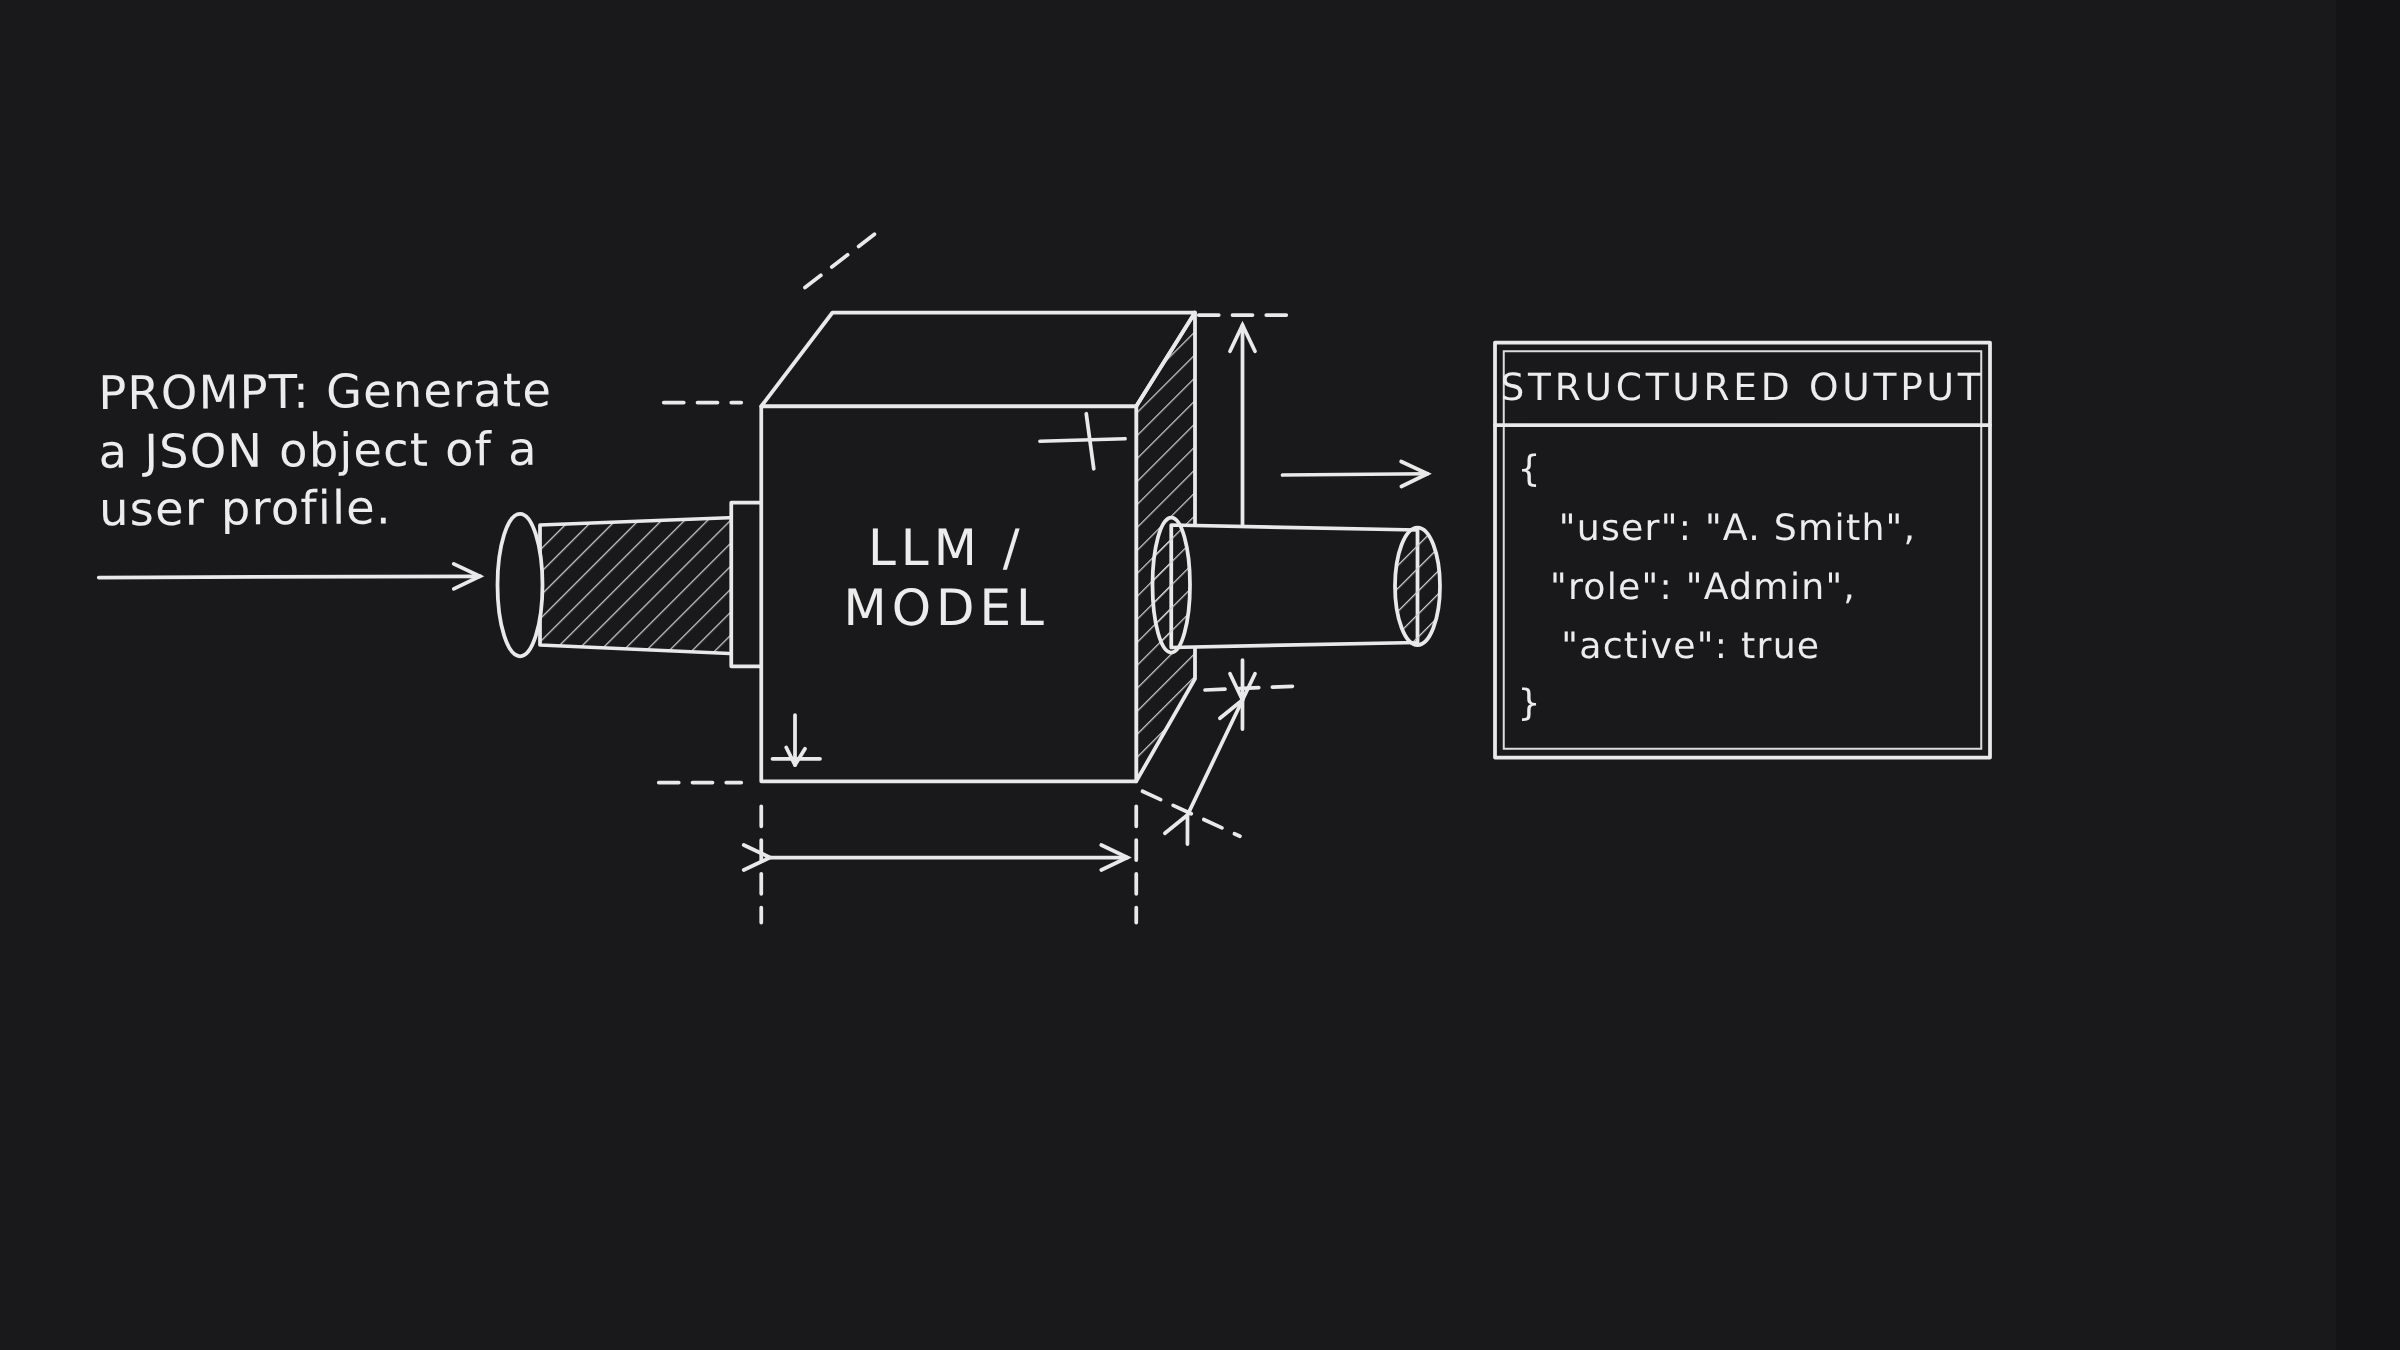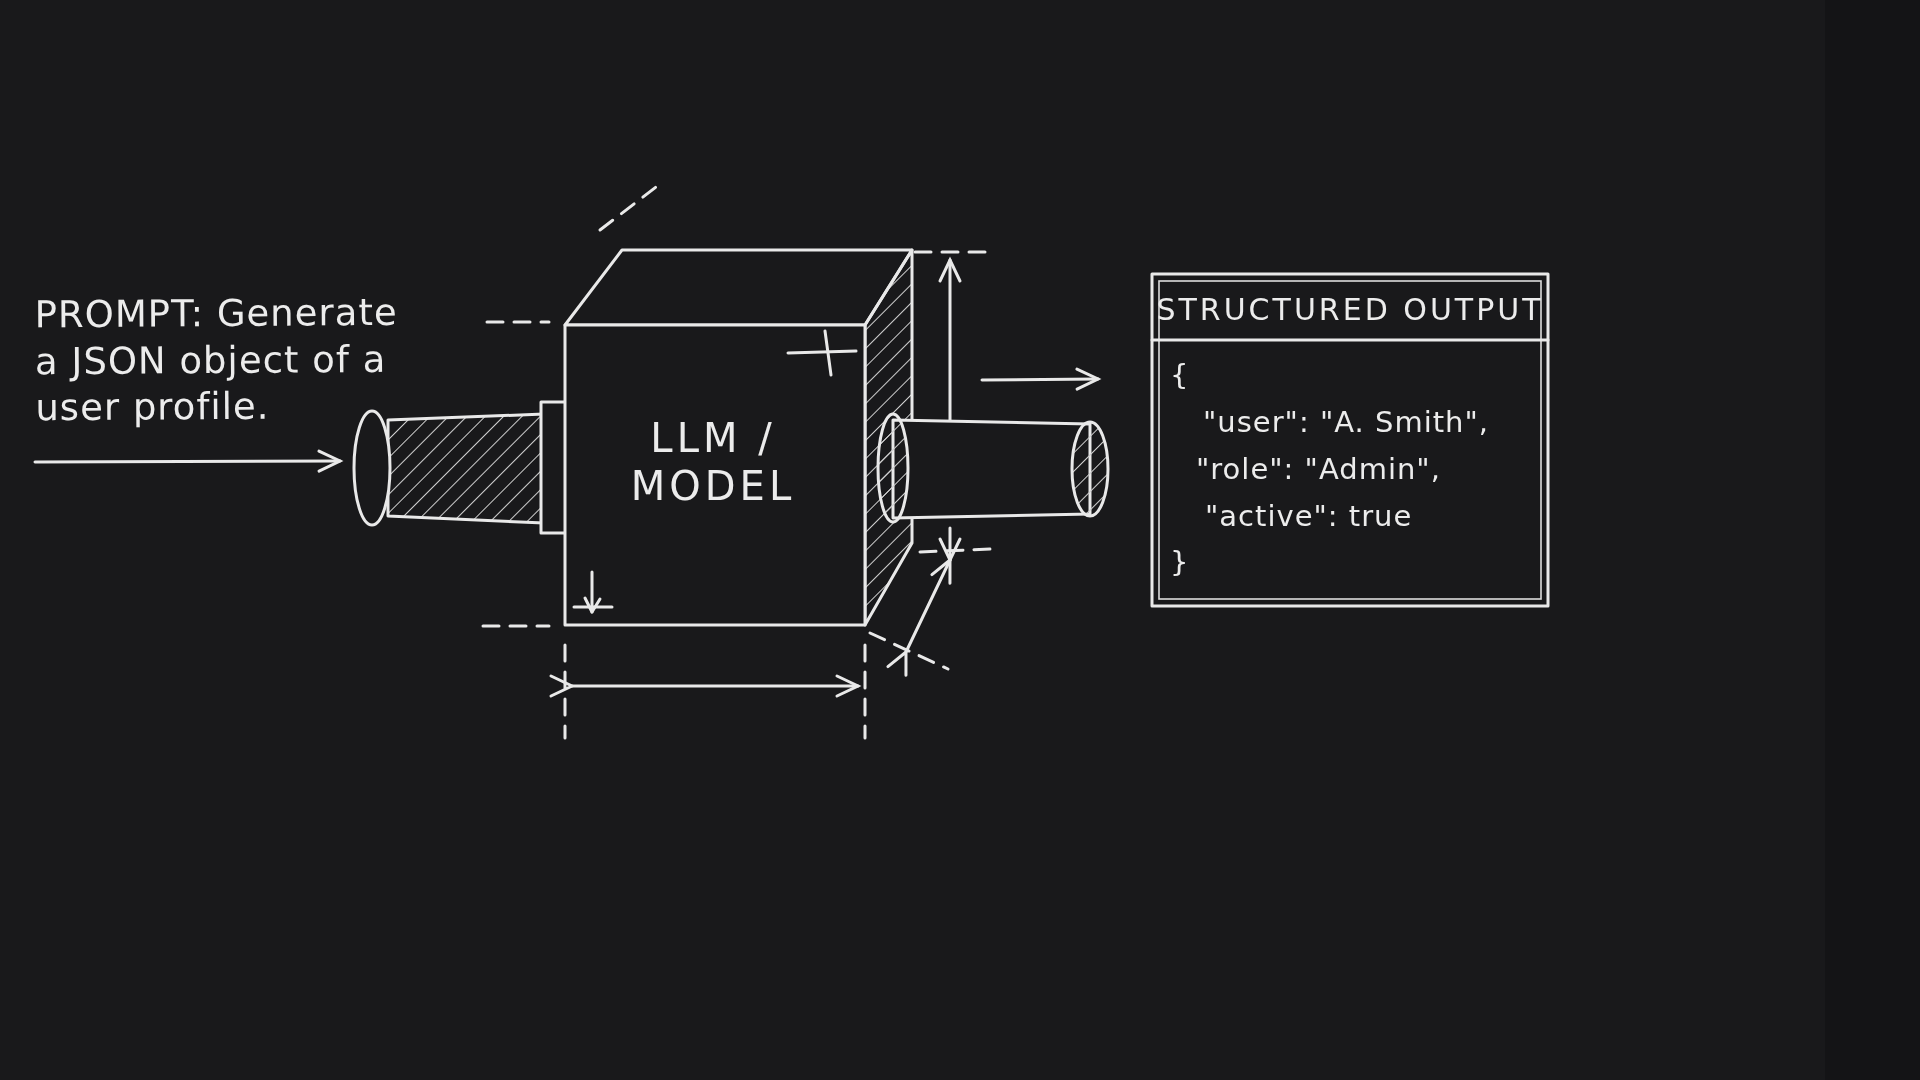--- a/index.html
+++ b/index.html
@@ -6,20 +6,21 @@
     margin: 0;
     padding: 0;
     background: #141416;
   }
   .stage {
     width: 1825px;
     height: 1080px;
     position: relative;
     background: #19191b;
     overflow: hidden;
+    padding-left: 44px;
   }
   svg { display: block; }
   .chalk {
     stroke: #e9e9e9;
     stroke-width: 3;
     fill: none;
     stroke-linecap: round;
     stroke-linejoin: round;
   }
   .chalk-thin {

